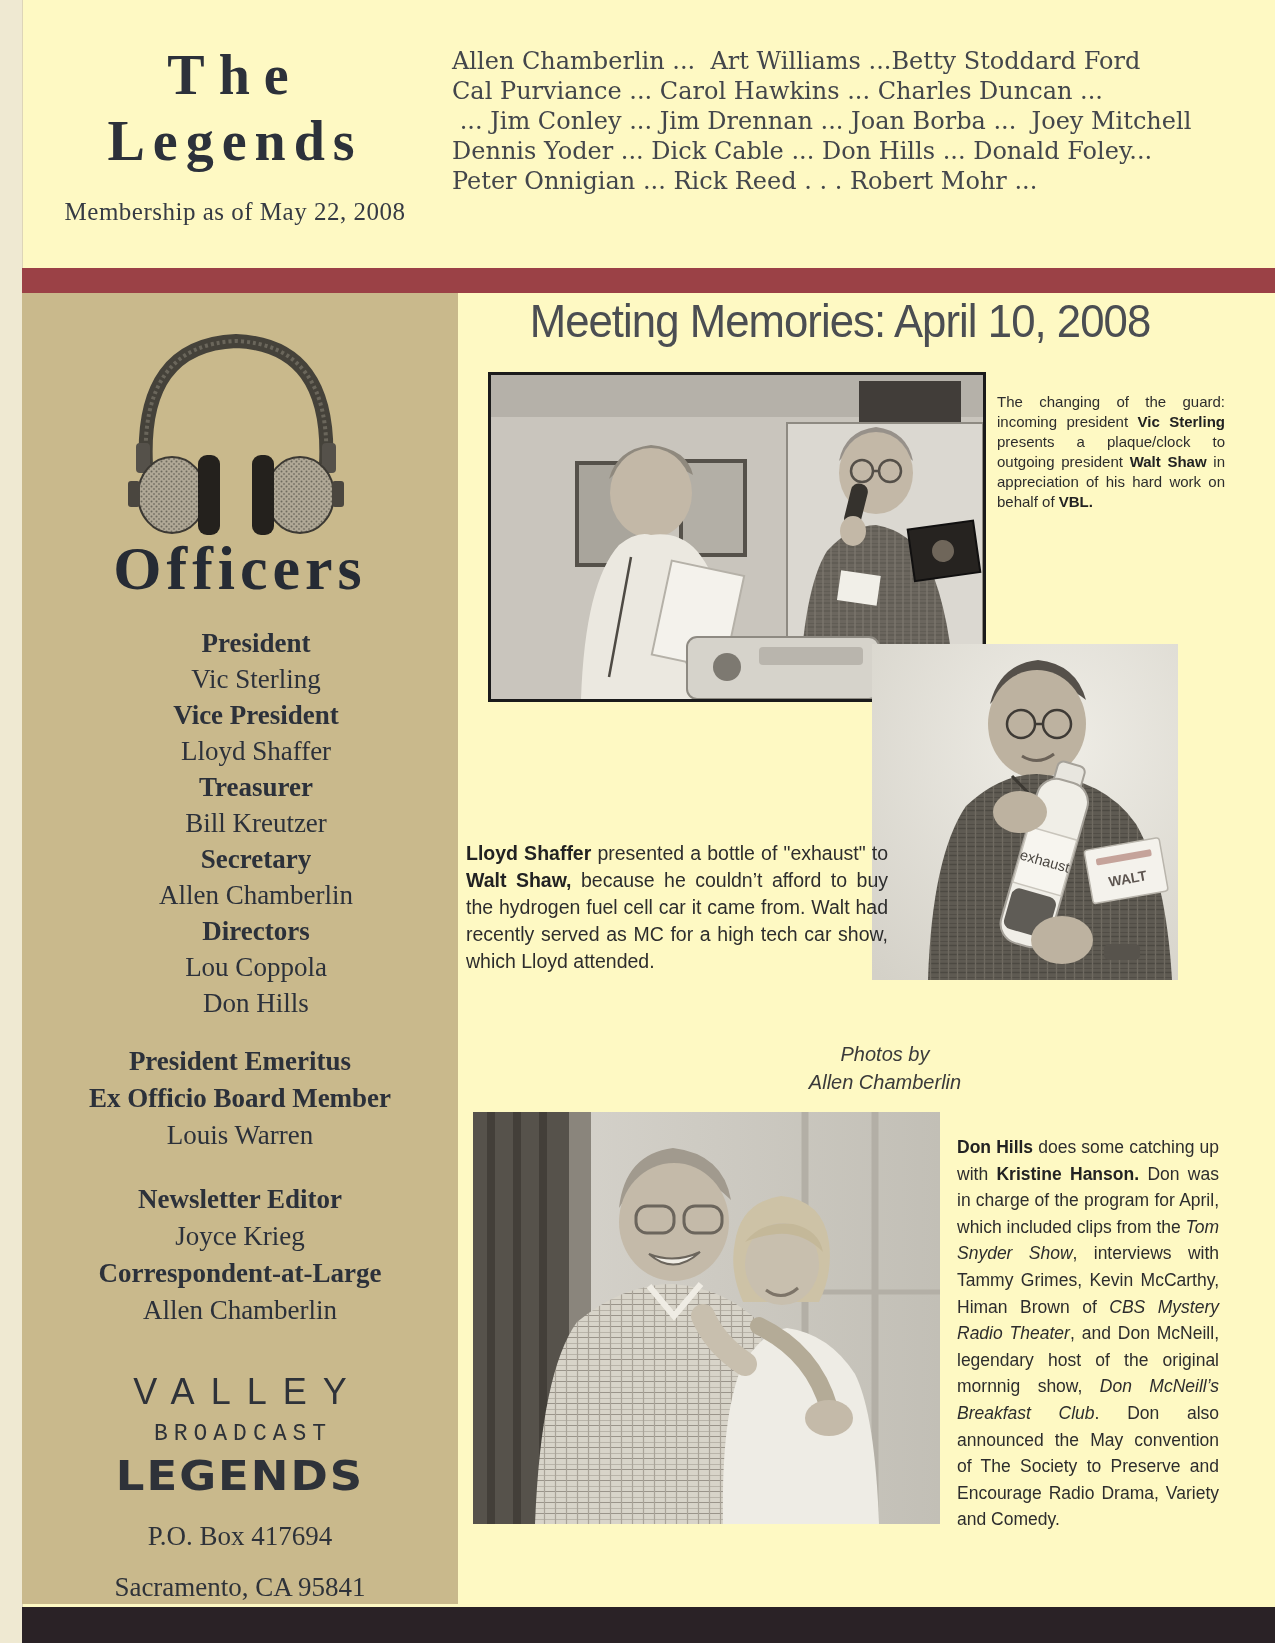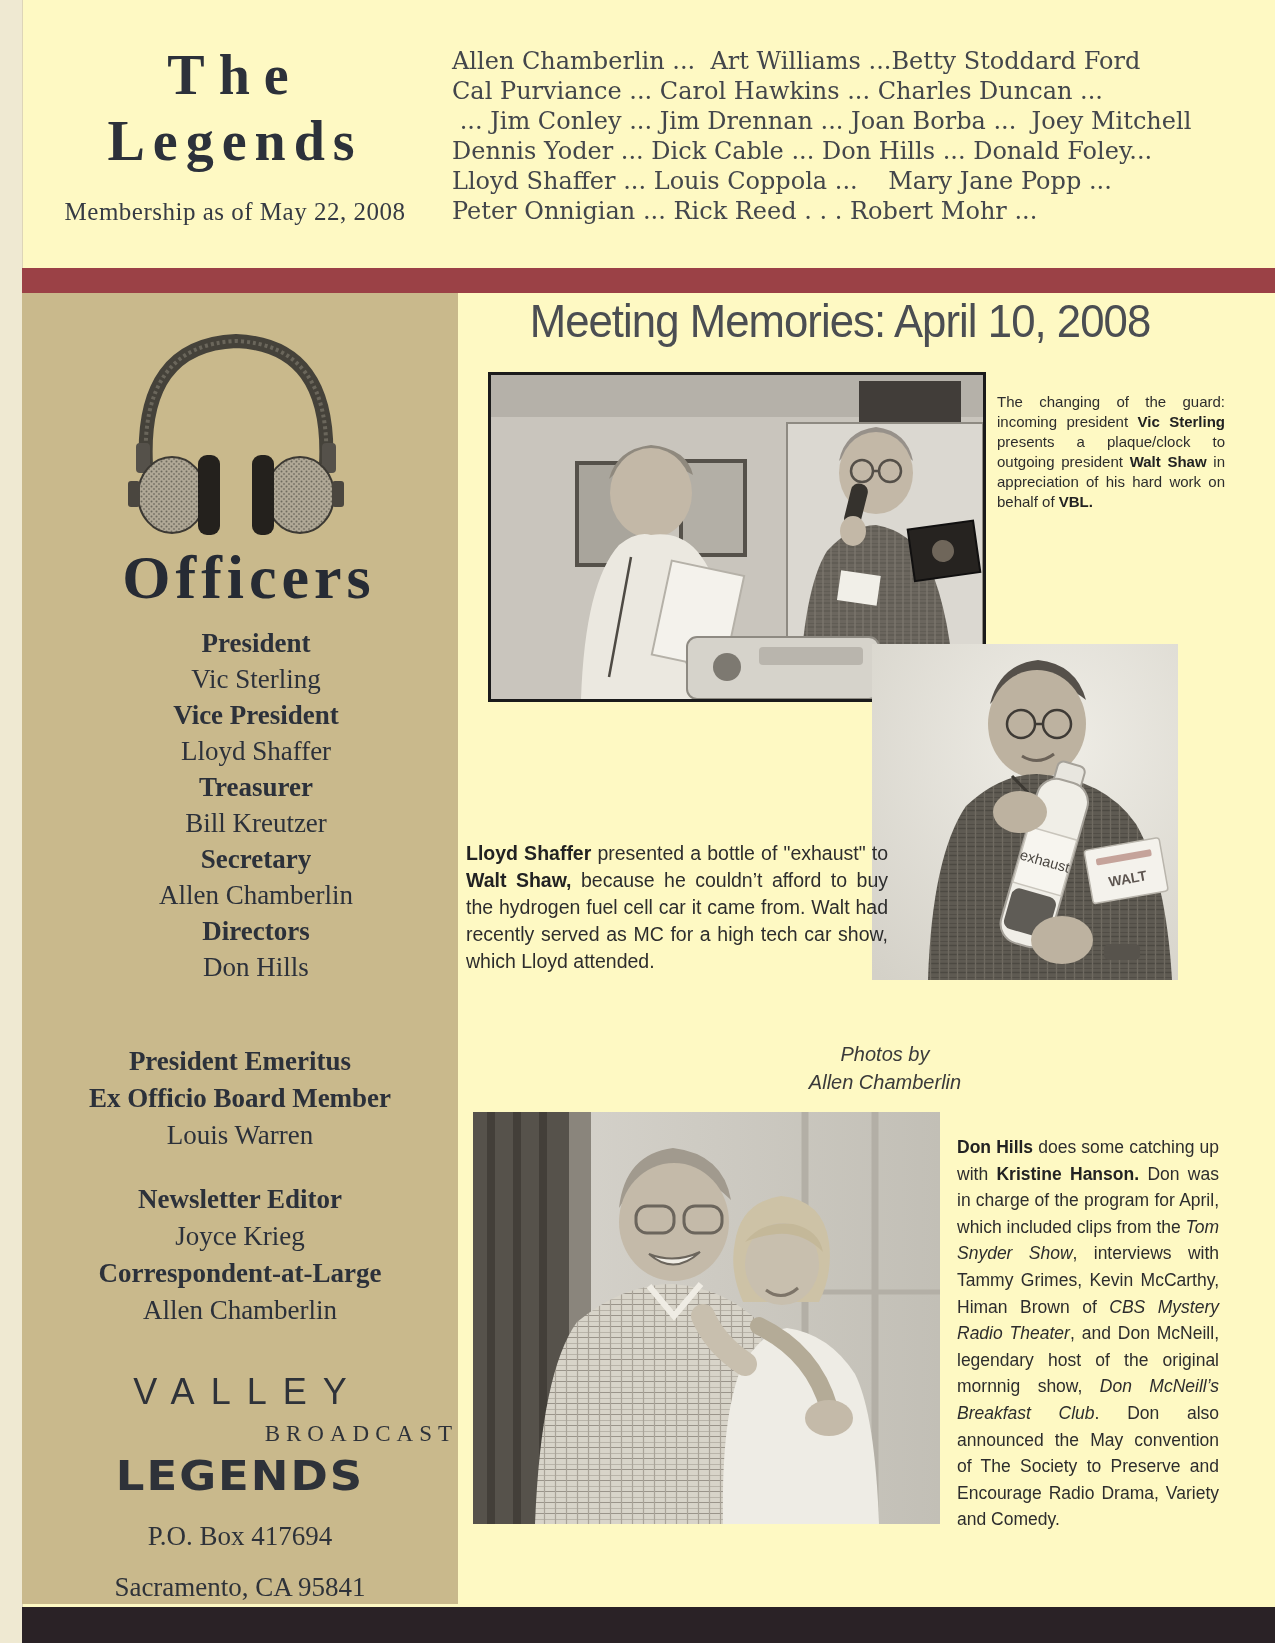--- a/index.html
+++ b/index.html
@@ -21,35 +21,35 @@
   
   .red-band{position:absolute;left:22px;top:268px;width:1253px;height:25px;
             background:var(--band-red,#9b4146);}
   .bottom-band{position:absolute;left:22px;top:1607px;width:1253px;height:36px;
                background:var(--footer-dark,#2a2226);}
   
   .sidebar{position:absolute;left:22px;top:293px;width:436px;height:1311px;
            background:var(--sidebar-tan,#c9b98c);color:var(--ink-dark,#2c313a);
            font-family:"Liberation Serif",serif;}
   .headphones{position:absolute;left:88px;top:22px;}
-  .officers-h{position:absolute;left:0;top:240px;width:100%;margin:9px;text-align:center;
+  .officers-h{position:absolute;left:0;top:240px;width:100%;margin:0;text-align:center;
               font-size:62px;font-weight:bold;letter-spacing:5px;color:#262b34;}
   .off-list{position:absolute;left:0;top:332px;width:100%;text-align:center;
             font-size:27px;line-height:36px;padding-left:16px;}
   .off-block{position:absolute;left:0;width:100%;text-align:center;
              font-size:27px;line-height:37px;}
   .blk-emeritus{top:750px;}
   .blk-editor{top:888px;}
   .role{font-weight:bold;}
   
   .vbl-logo{position:absolute;left:0;top:1078px;width:100%;text-align:center;color:#2e3239;}
   .vbl-valley{font-family:Liberation Sans, sans-serif;font-size:36px;letter-spacing:16px;
               text-indent:16px;}
-  .vbl-broadcast{font-family:Liberation Serif, serif;font-size:23px;letter-spacing:6px;
-                 margin-top:8px;text-indent:6px;text-align:right;}
+  .vbl-broadcast{font-family:Liberation Mono, monospace;font-size:23px;letter-spacing:6px;
+                 margin-top:8px;text-indent:6px;}
   .vbl-legends{font-family:"DejaVu Sans",sans-serif;font-size:45px;font-weight:800;
                letter-spacing:2px;margin-top:2px;transform:scaleY(.92);}
   .vbl-addr{font-family:"Liberation Serif",serif;font-size:27px;line-height:33px;margin-top:18px;}
   
   .headline{position:absolute;left:458px;top:294px;width:764px;margin:0;text-align:center;
             font-size:46px;font-weight:normal;letter-spacing:-1px;color:#4b4e52;
             transform:scaleX(.95);transform-origin:center;}
   figure{margin:0;}
   .photo1{position:absolute;left:488px;top:372px;width:498px;height:330px;
           border:3px solid #1b1b1b;box-sizing:border-box;background:#c9c5bd;}
@@ -74,21 +74,20 @@
     <div class="mast-title">The</div>
     <div class="mast-title mast-title2">Legends</div>
     <div class="mast-sub">Membership as of May 22, 2008</div>
   </header>
 
   <div class="membership">
     <div class="mline">Allen Chamberlin ...  Art Williams ...Betty Stoddard Ford</div>
     <div class="mline">Cal Purviance ... Carol Hawkins ... Charles Duncan ...</div>
     <div class="mline"> ... Jim Conley ... Jim Drennan ... Joan Borba ...  Joey Mitchell</div>
     <div class="mline">Dennis Yoder ... Dick Cable ... Don Hills ... Donald Foley...</div>
-    <div class="mline">Lloyd Shaffer ... Louis Coppola ...    Mary Jane Popp ...</div>
     <div class="mline">Peter Onnigian ... Rick Reed . . . Robert Mohr ...</div>
   </div>
 
   <div class="red-band"></div>
 
   <aside class="sidebar">
     <svg class="headphones" width="252" height="232" viewBox="0 0 252 232" aria-hidden="true">
       <defs>
         <pattern id="hp-mesh" width="5" height="5" patternUnits="userSpaceOnUse">
           <rect width="5" height="5" fill="#b0a896"></rect>
@@ -113,20 +112,21 @@
     <div class="off-list">
       <div class="role">President</div>
       <div class="name">Vic Sterling</div>
       <div class="role">Vice President</div>
       <div class="name">Lloyd Shaffer</div>
       <div class="role">Treasurer</div>
       <div class="name">Bill Kreutzer</div>
       <div class="role">Secretary</div>
       <div class="name">Allen Chamberlin</div>
       <div class="role">Directors</div>
+      <div class="name">Lou Coppola</div>
       <div class="name">Don Hills</div>
     </div>
 
     <div class="off-block blk-emeritus">
       <div class="role">President Emeritus</div>
       <div class="role">Ex Officio Board Member</div>
       <div class="name">Louis Warren</div>
     </div>
 
     <div class="off-block blk-editor">

